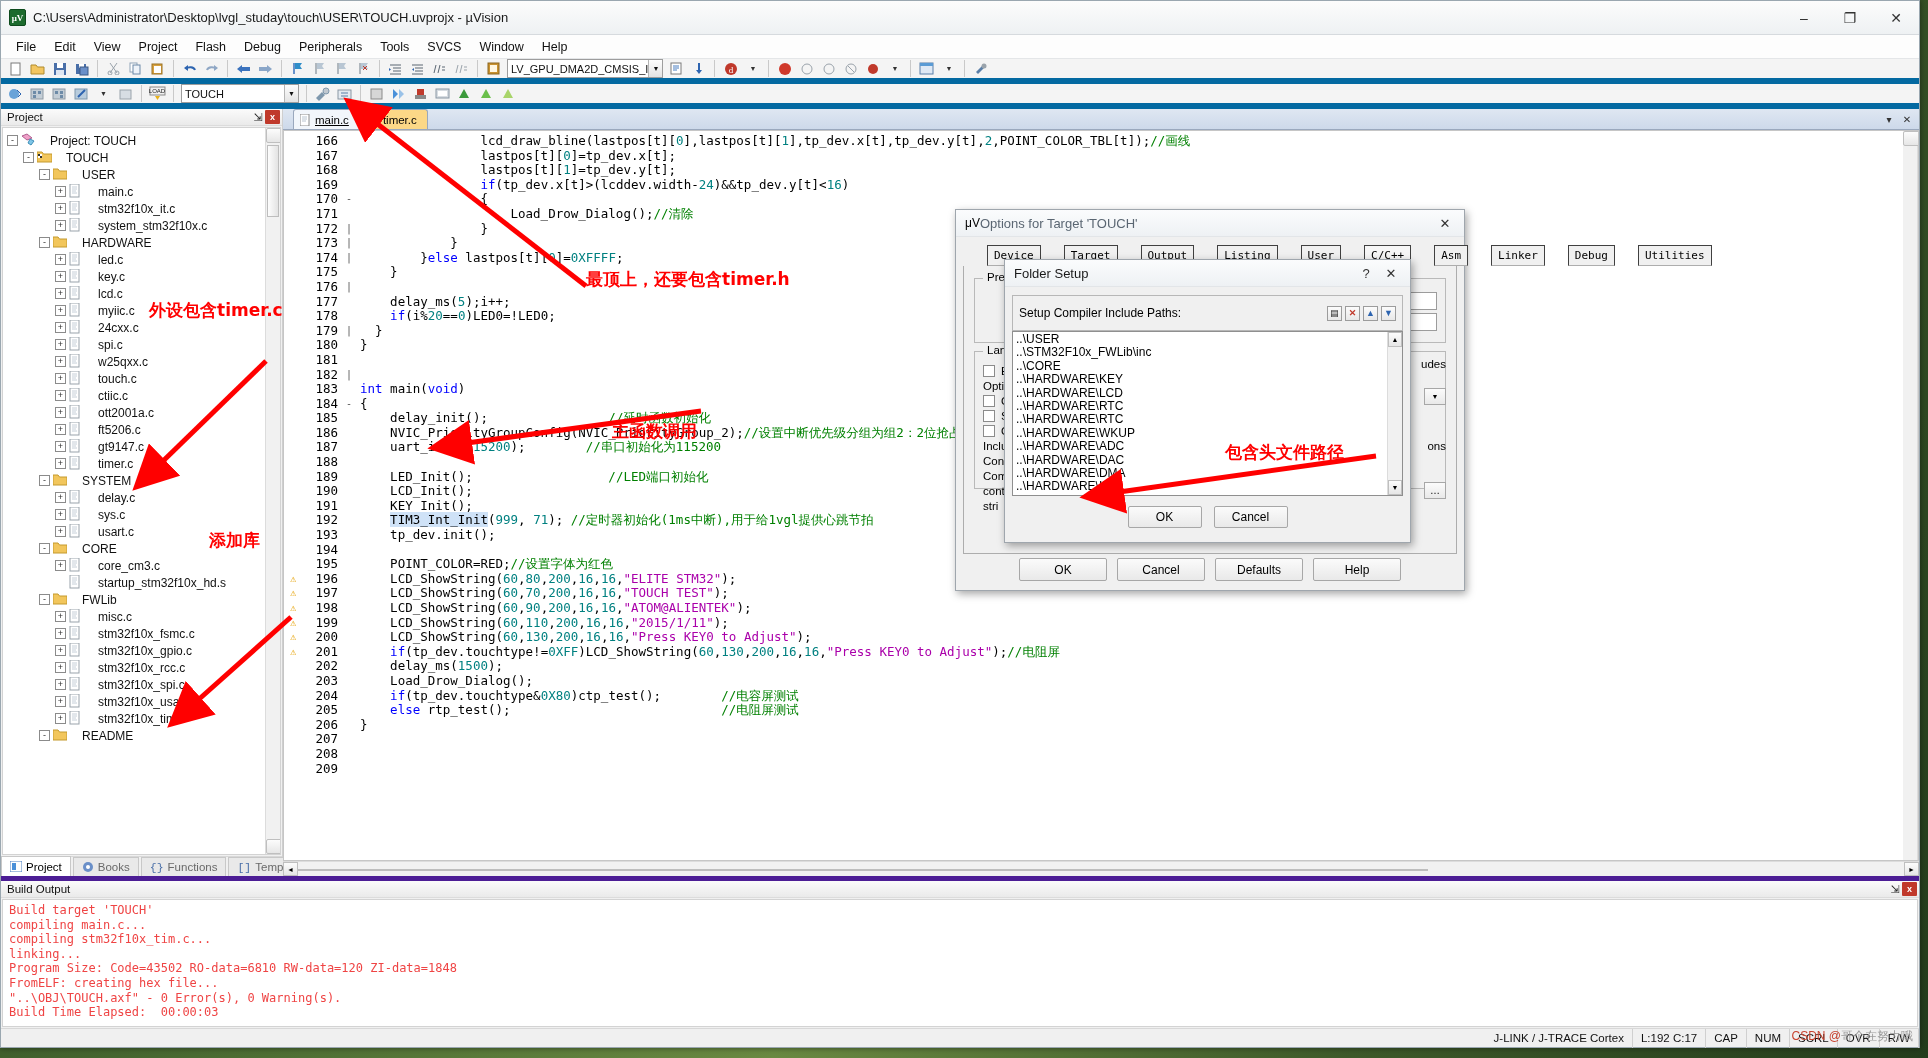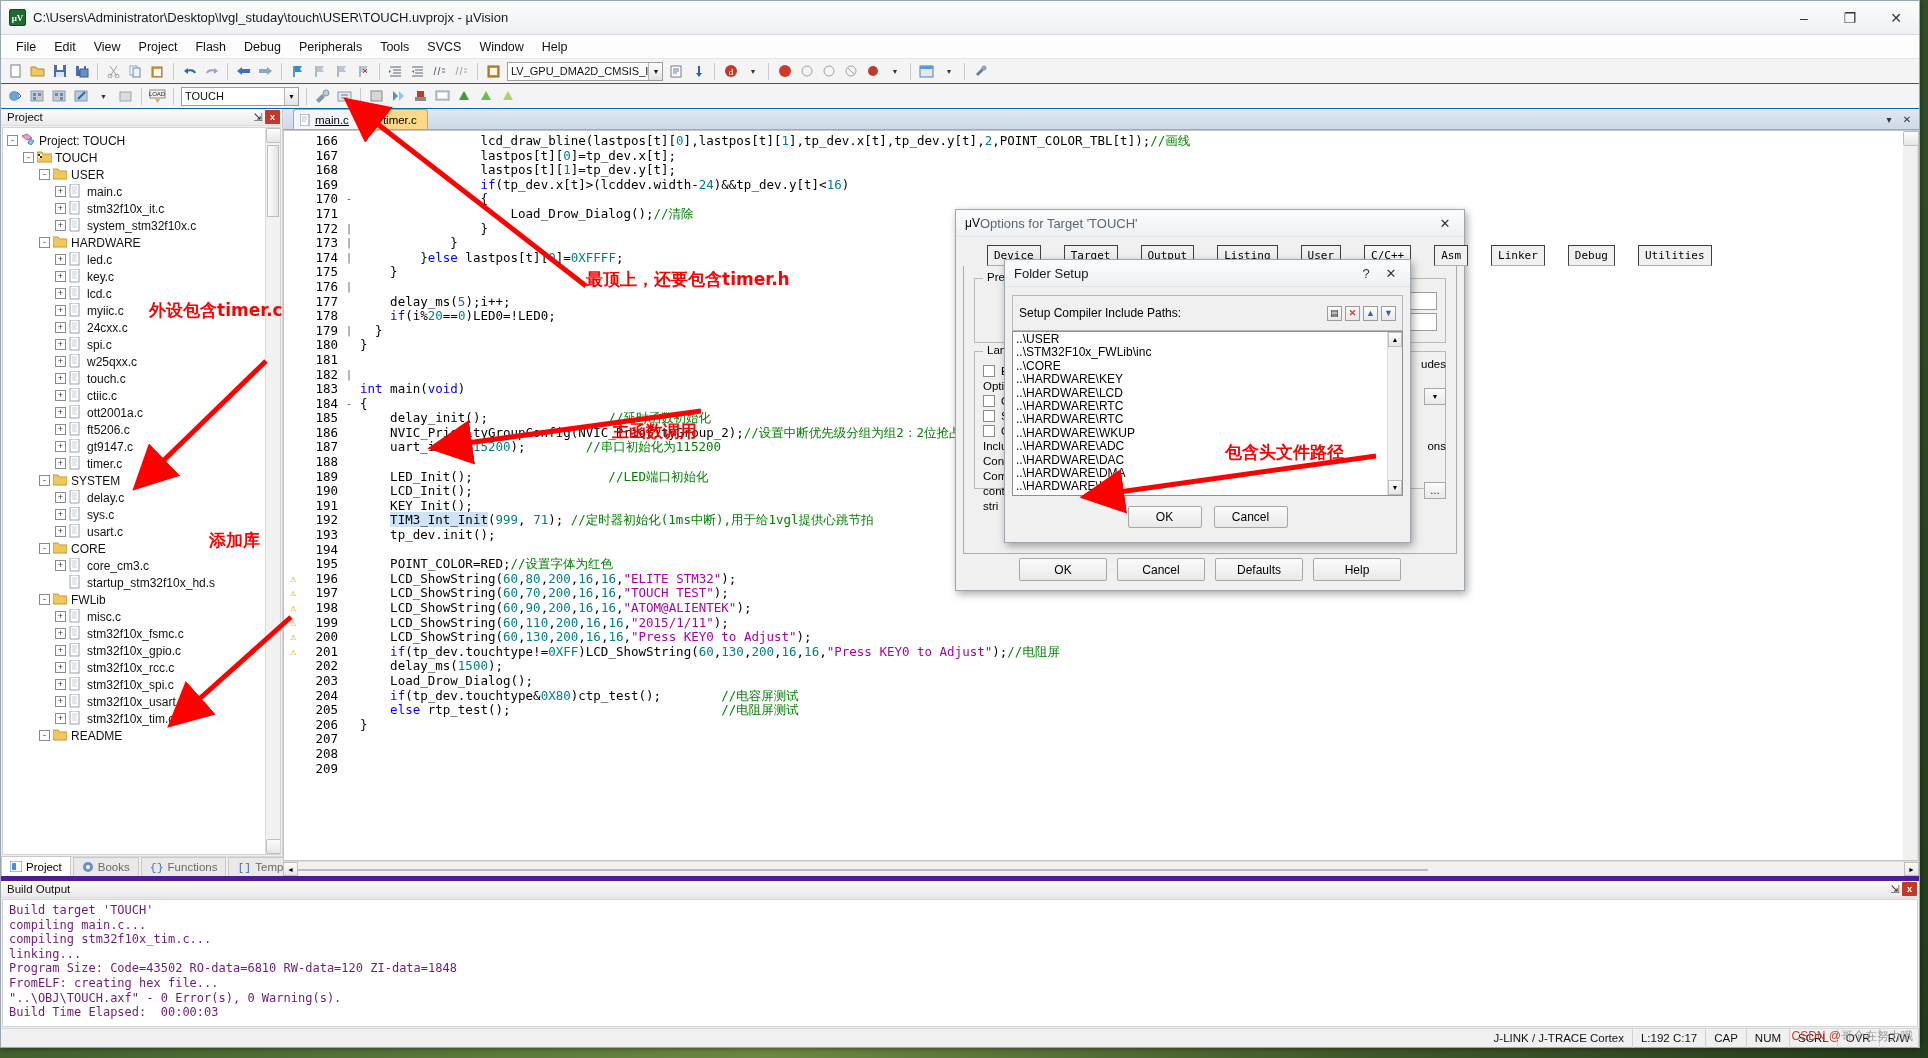--- a/index.html
+++ b/index.html
@@ -43,21 +43,21 @@
   .wbtn{ width:46px;height:34px;display:flex;align-items:center;justify-content:center;
      font-size:14px;color:#333;}
   
   .menubar{
     height:24px;background:#fdfdfd;border-bottom:1px solid #e4e6e8;
     display:flex;align-items:center;padding-left:6px;
   }
   .menubar span{ padding:3px 9px; font-size:12.5px; color:#111; }
   
   .toolbar{
-    height:25px; background:#f4f4f4; border-bottom:1px solid #0369a1;
+    height:25px; background:#f4f4f4; border-bottom:6px solid #0369a1;
     display:flex; align-items:center; padding-left:4px; gap:1px;
   }
   .tb-sep{ width:1px;height:17px;background:#c9c9c9;margin:0 4px;}
   .tbi{
     width:21px;height:21px;display:flex;align-items:center;justify-content:center;
     font-size:12px; border:1px solid transparent; border-radius:2px;
   }
   .tbi svg{ display:block; }
   .combo{
     height:19px; min-width:132px; background:#fff;border:1px solid #9d9d9d;
@@ -81,21 +81,21 @@
   .pin{ width:14px;text-align:center;font-size:11px;color:#222;}
   .xbtn{ width:15px;height:14px;background:#c0392b;color:#fff;display:flex;
     align-items:center;justify-content:center;font-size:9px;font-weight:bold;border-radius:1px;}
   .tree-wrap{ flex:1; background:#fff; border:1px solid #d3d3d3; margin:1px;
     position:relative; overflow:hidden; }
   .tree{ padding:4px 0 0 4px; font-size:12px; color:#111; }
   .node{ display:flex; align-items:center; height:17px; white-space:nowrap;}
   .node .tw{ width:11px;height:11px;border:1px solid #8b8b8b;background:#fff;
      font-size:9px;line-height:9px;text-align:center;color:#333;margin-right:3px;flex:0 0 auto;}
   .node .twspace{ width:14px;flex:0 0 auto;}
-  .node .lbl{ margin-left:3px; }
+  .node .lbl{ margin-left:14px; }
   .ico{ width:14px;height:15px;flex:0 0 auto;margin-right:1px;}
   .vsb{ position:absolute; right:0; top:0; bottom:0; width:15px; background:#f1f1f1;
     border-left:1px solid #dcdcdc; }
   .vsb .btn{ height:15px;background:linear-gradient(#fcfcfc,#e6e6e6);border:1px solid #bfbfbf;
     display:flex;align-items:center;justify-content:center;font-size:7px;color:#333;}
   .vsb .btn.bot{ position:absolute;bottom:0;left:0;right:0;}
   .vsb .thumb{ position:absolute;left:1px;right:1px;top:17px;height:72px;
     background:linear-gradient(90deg,#fdfdfd,#e3e3e3);border:1px solid #bdbdbd;}
   .proj-tabs{ height:20px;display:flex;align-items:flex-end;background:#f0f0f0;
     border-top:1px solid #d8d8d8;}
@@ -136,21 +136,21 @@
   .hbar .b{width:15px;height:14px;background:linear-gradient(#fcfcfc,#e6e6e6);
     border:1px solid #bfbfbf;display:flex;align-items:center;justify-content:center;font-size:7px;}
   .hbar .track{flex:1;position:relative;}
   .hbar .thumb{position:absolute;left:0;top:0;bottom:0;width:1130px;
     background:linear-gradient(#fdfdfd,#e3e3e3);border:1px solid #bdbdbd;}
   
   .build-pane{ height:152px;display:flex;flex-direction:column;background:#f0f0f0;
      border-top:5px solid #4c1d95;}
   .build-body{flex:1;background:#fff;border:1px solid #d3d3d3;margin:1px;overflow:hidden;
      font-family:"DejaVu Sans Mono","Liberation Mono",monospace;font-size:12px;line-height:14.6px;
-     padding:3px 0 0 6px;color:#701a75;position:relative;}
+     padding:3px 0 0 6px;color:#ef4444;position:relative;}
   .build-body div{white-space:pre;}
   
   .statusbar{ height:19px;background:#f0f0f0;border-top:1px solid #d8d8d8;
     display:flex;align-items:center;font-size:11.5px;color:#111;}
   .statusbar .seg{padding:0 8px;border-right:1px solid #d0d0d0;height:19px;display:flex;align-items:center;}
   .statusbar .grow{flex:1;border-right:none;}
   
   .dlg{ position:absolute; background:#f0f0f0; border:1px solid #9fa6ad;
      box-shadow:2px 3px 8px rgba(0,0,0,.35); }
   .dlg-title{ height:27px;display:flex;align-items:center;padding:0 4px 0 9px;

